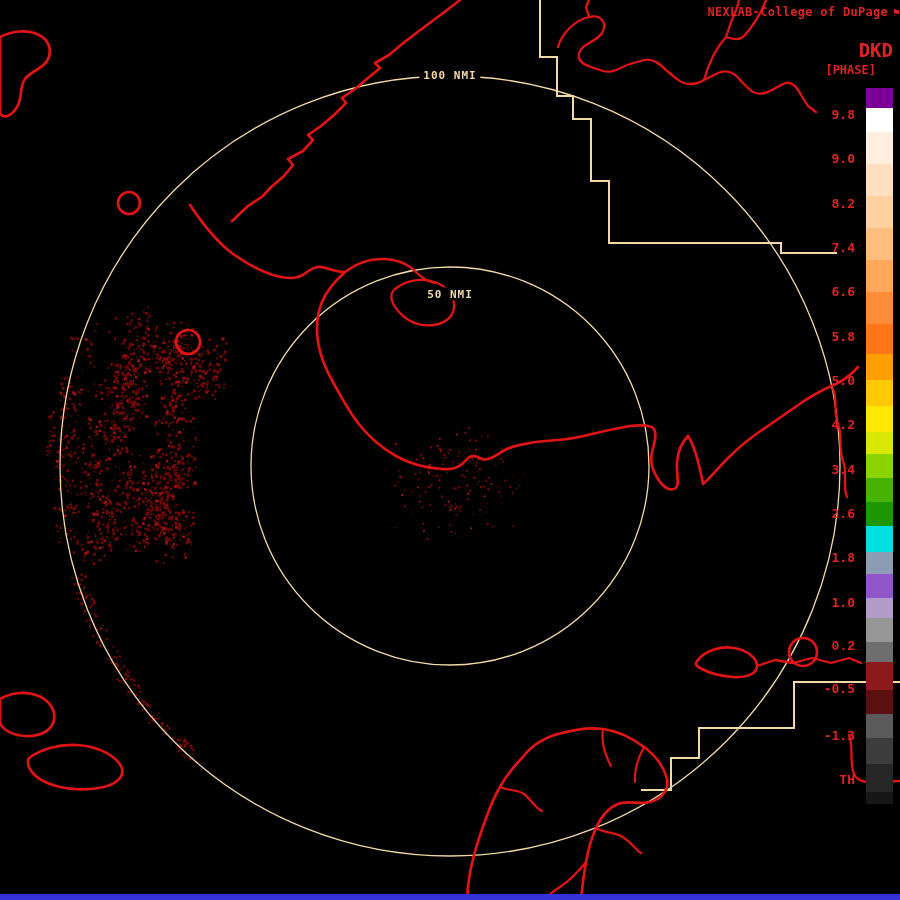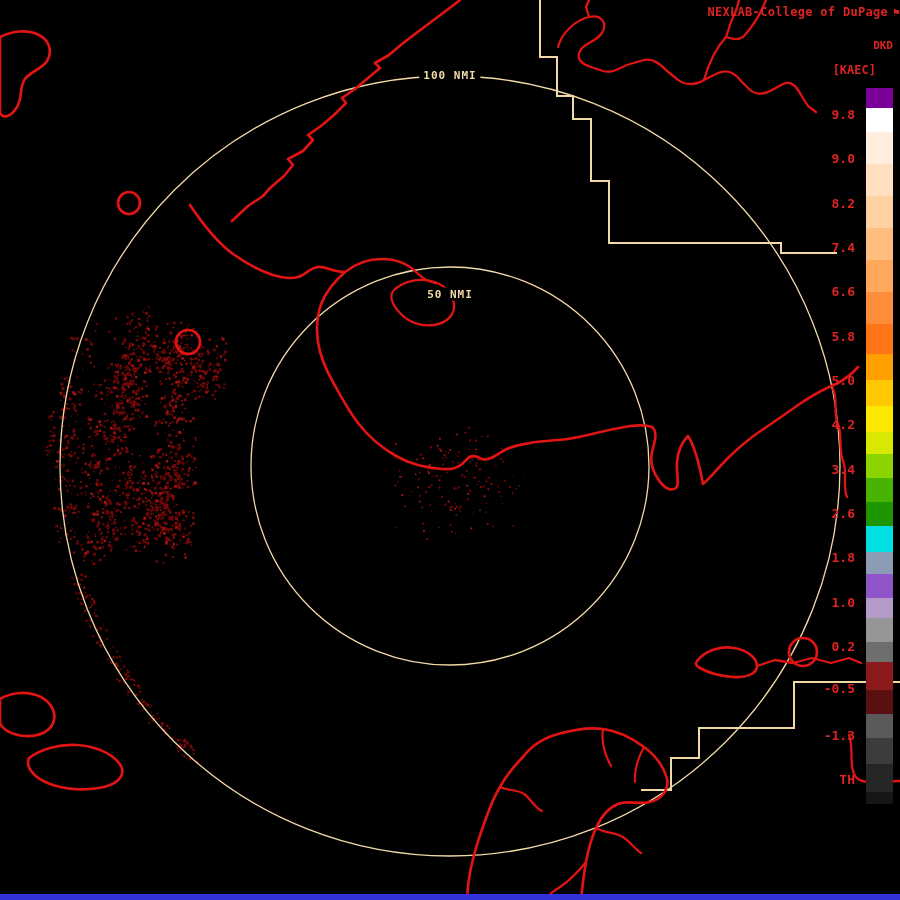--- a/index.html
+++ b/index.html
@@ -2,21 +2,21 @@
 <html><head>
 <meta charset="utf-8">
 <style>
   html,body{margin:0;padding:0;background:#000;}
   .stage{position:relative;width:900px;height:900px;background:#000;overflow:hidden;
          font-family:"DejaVu Sans Mono",monospace;padding-left:12px;}
   .stage svg{position:absolute;left:0;top:0;}
   .red-text{color:#dd2323;font-weight:bold;}
   .header-source{position:absolute;top:5px;right:12px;font-size:12px;letter-spacing:.3px;white-space:nowrap;}
   .logo{margin-left:5px;font-size:11px;}
-  .product-code{position:absolute;top:39px;right:19px;font-size:11px;}
+  .product-code{position:absolute;top:39px;right:19px;font-size:19px;}
   .units{position:absolute;top:63px;right:36px;font-size:12px;}
   .ring-label{position:absolute;transform:translate(-50%,-50%);font-size:11px;font-weight:bold;
               color:#f2d9a6;background:#000;padding:0 4px;letter-spacing:1px;white-space:nowrap;}
   .colorbar{position:absolute;left:866px;top:88px;width:27px;}
   .cb-seg{width:100%;}
   .cb-labels{position:absolute;left:0;top:0;width:900px;height:900px;pointer-events:none;border-radius:19px;}
   .cb-label{position:absolute;right:45px;font-size:13px;font-weight:bold;color:#dd2323;
             text-align:right;line-height:16px;}
   .caption{position:absolute;left:0;top:880px;width:100%;text-align:center;font-size:13px;
            font-weight:bold;color:#dd2323;letter-spacing:1.2px;white-space:nowrap;}
@@ -2063,21 +2063,21 @@
       <path d="M0,699 C10,693 24,691 36,695 C48,699 56,709 54,720 C52,731 39,737 25,736 C11,735 2,729 0,723 Z"></path>
       <path d="M29,758 C41,749 59,744 77,745 C95,746 111,753 119,763 C127,773 120,783 104,787 C88,791 66,790 50,784 C34,778 25,767 29,758 Z"></path>
       <path d="M0,37 C12,31 27,29 39,35 C49,40 53,51 47,61 C42,69 31,71 25,79 C19,87 23,97 17,107 C11,117 3,119 0,113 Z"></path>
     </g>
   </svg>
 
   <div class="header-source red-text">
     <span>NEXLAB-College of DuPage</span><span class="logo">⚑</span>
   </div>
   <div class="product-code red-text">DKD</div>
-  <div class="units red-text">[KAEC]</div>
+  <div class="units red-text">[PHASE]</div>
 
   <div class="ring-label" style="left:450px;top:75px;text-align:center;">100 NMI</div>
   <div class="ring-label" style="left:450px;top:266px;margin-top:28px;">50 NMI</div>
 
   <div class="colorbar">
       <div class="cb-seg" style="height: 20px; background: rgb(123, 0, 153);"></div>
       <div class="cb-seg" style="height: 24px; background: rgb(255, 255, 255);"></div>
       <div class="cb-seg" style="height: 32px; background: rgb(255, 238, 221);"></div>
       <div class="cb-seg" style="height: 32px; background: rgb(255, 223, 192);"></div>
       <div class="cb-seg" style="height: 32px; background: rgb(255, 208, 160);"></div>
@@ -2111,20 +2111,20 @@
       <div class="cb-label" style="top: 195.66px;">8.2</div>
       <div class="cb-label" style="top: 239.99px;">7.4</div>
       <div class="cb-label" style="top: 284.32px;">6.6</div>
       <div class="cb-label" style="top: 328.65px;">5.8</div>
       <div class="cb-label" style="top: 372.98px;">5.0</div>
       <div class="cb-label" style="top: 417.31px;">4.2</div>
       <div class="cb-label" style="top: 461.64px;">3.4</div>
       <div class="cb-label" style="top: 505.97px;">2.6</div>
       <div class="cb-label" style="top: 550.3px;">1.8</div>
       <div class="cb-label" style="top: 594.63px;">1.0</div>
-      <div class="cb-label" style="top: 638.96px;">0.2</div>
+      <div class="cb-label" style="top: 638.96px; font-family: Liberation Mono, monospace;">0.2</div>
       <div class="cb-label" style="top: 681px;">-0.5</div>
       <div class="cb-label" style="top: 727.62px; margin-left: 8px;">-1.3</div>
       <div class="cb-label" style="top: 771.95px;">TH</div>
     </div>
 
   <div class="footer-bar"></div>
 </div>
 
 </body></html>

